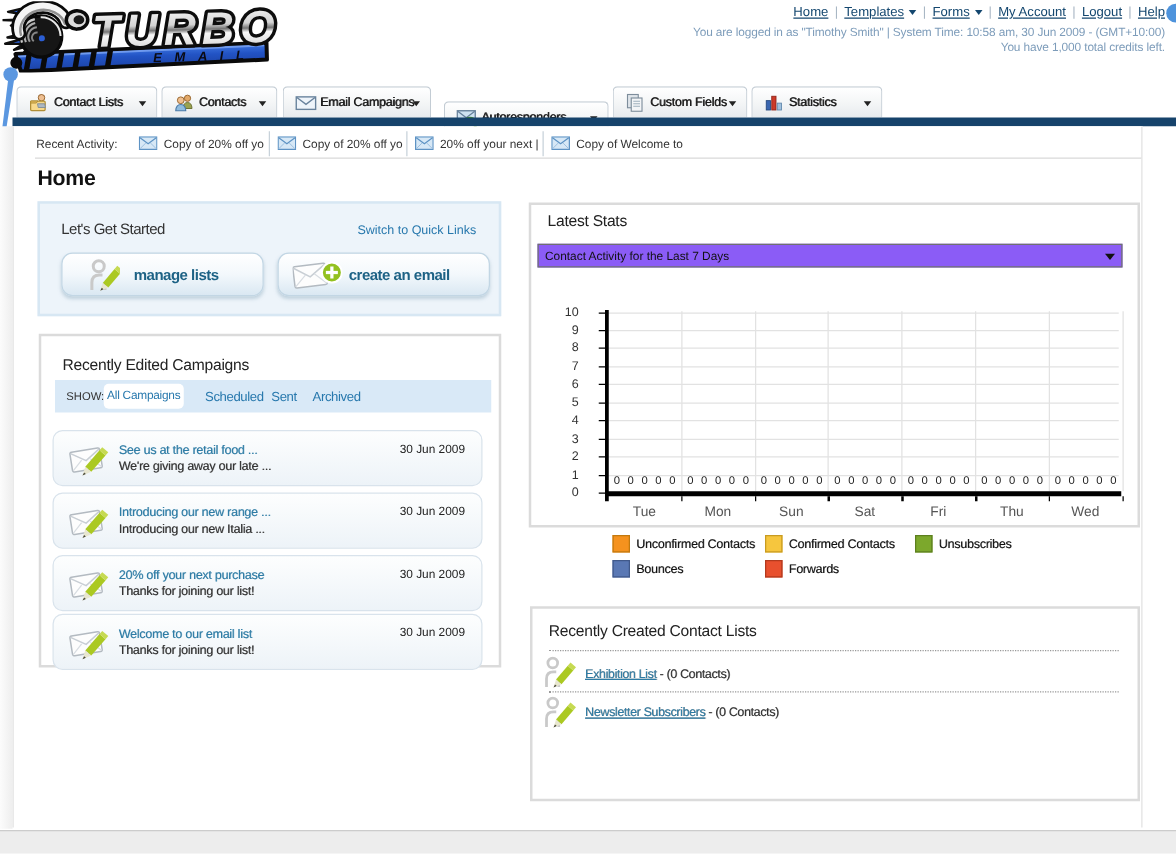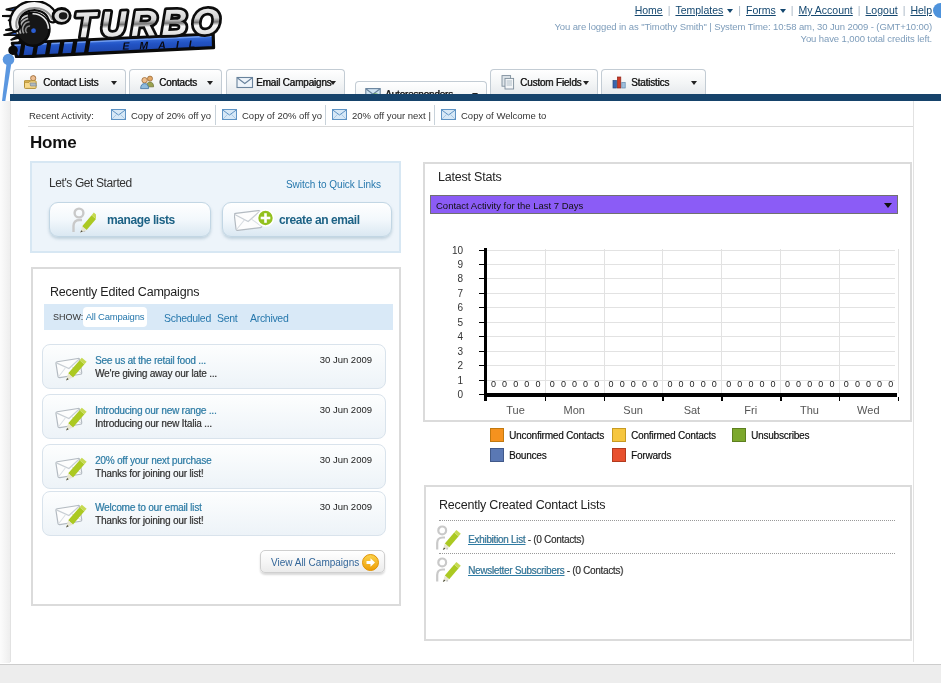--- a/index.html
+++ b/index.html
@@ -239,21 +239,21 @@
  <path d="M1.5 6 L14 14.5 L26.5 6" fill="none" stroke="#c8ced4" stroke-width="1.2"></path>
  <path d="M1.5 21 L10.5 12.5 M26.5 21 L17.5 12.5" fill="none" stroke="#d8dde2" stroke-width="1"></path>
  </g>
  <circle cx="31.5" cy="11" r="8" fill="#93c11f" stroke="#ffffff" stroke-width="1.6"></circle>
  <rect x="30.2" y="6.2" width="2.6" height="9.6" fill="#ffffff"></rect>
  <rect x="26.7" y="9.7" width="9.6" height="2.6" fill="#ffffff"></rect>
 </svg></div>
    <div class="bt" style="left:56px;">create an email</div>
  </div>
 </div>
-<div class="gpanel" style="left:20px; top:166px; width:370px; height:339px;">
+<div class="gpanel" style="left:20px; top:166px; width:370px; height:267px;">
  <div class="ptitle" style="left:17px; top:16px;">Recently Edited Campaigns</div>
  <div class="showbar">
    <span class="lbl">SHOW:</span>
    <span class="selpill">All Campaigns</span>
    <a style="left:120px;">Scheduled</a>
    <a style="left:173px;">Sent</a>
    <a style="left:206px;">Archived</a>
  </div>
  <div class="camprow" style="top:75px;">
         <svg width="36" height="29" viewBox="0 0 36 29">
@@ -311,33 +311,20 @@
   <path d="M2.5 22 L10.5 14.5 M25.5 22 L17.5 14.5" fill="none" stroke="#d8dde2" stroke-width="1"></path>
  </g>
  <polygon points="13.2,20.3 24.6,7.2 29.4,11.3 18,24.4" fill="#abc922"></polygon>
  <polygon points="24.6,7.2 26.8,4.7 31.6,8.8 29.4,11.3" fill="#c6da52"></polygon>
  <polygon points="13.2,20.3 18,24.4 11,27.4" fill="#e8e6d0"></polygon>
  <polygon points="12.3,25 11,27.4 13.7,26.2" fill="#4a4a3a"></polygon>
 </svg>
    <div class="t1">Welcome to our email list</div>
         <div class="t2">Thanks for joining our list!</div>
         <div class="dt">30 Jun 2009</div>
- </div>
- <div class="pillbtn" style="left:227px; top:281px; width:125px;">
-   <span style="position:absolute; left:10px; top:6px;">View All Campaigns</span>
-   <div style="position:absolute; right:5px; top:3px;"><svg width="17" height="17" viewBox="0 0 17 17">
- <defs>
-              <linearGradient id="og" x1="0" y1="0" x2="0" y2="1">
-                <stop offset="0" stop-color="#fbd44e"></stop>
-                <stop offset="1" stop-color="#ee9d05"></stop>
-              </linearGradient>
-            </defs>
- <circle cx="8.5" cy="8.5" r="8" fill="url(#og)" stroke="#e09305" stroke-width="1"></circle>
- <polygon points="4.5,7 8.5,7 8.5,4.2 13,8.5 8.5,12.8 8.5,10 4.5,10" fill="#ffffff"></polygon>
-</svg></div>
  </div>
 </div>
 <div class="gpanel" style="left:412px; top:61px; width:489px; height:260px;">
  <div class="ptitle" style="left:13px; top:6px;">Latest Stats</div>
  <div style="position:absolute; left:5px; top:31px; width:468px; height:19px; border:1px solid #707070; background:#8b5cf6;">
    <span style="position:absolute; left:5px; top:4px; font-size:9.5px; color:#111;">Contact Activity for the Last 7 Days</span>
    <span style="position:absolute; right:5px; top:7px; width:0; height:0; border-left:4px solid transparent; border-right:4px solid transparent; border-top:5px solid #111;"></span>
  </div>
 <div class="gridh" style="left:61px; top:215.6px; width:409px;"></div>
 <div class="gridh" style="left:61px; top:201.1px; width:409px;"></div>

